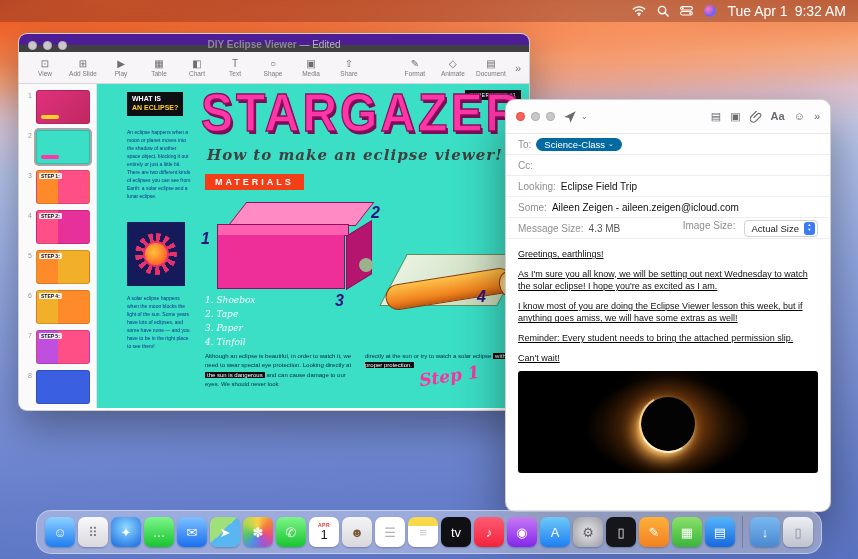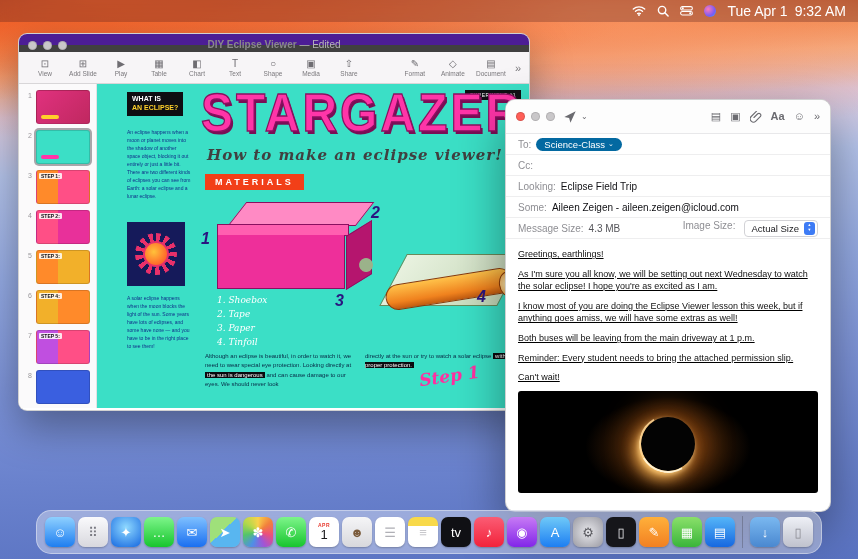--- a/index.html
+++ b/index.html
@@ -102,21 +102,21 @@
     border-radius:50%; transform:rotate(-15deg); box-shadow:inset 0 0 0 1px #4a5a3a; }
   .foil-sheet { position:absolute; left:296px; top:170px; width:118px; height:52px;
     background:linear-gradient(110deg,#e9f2e0,#c5d8b8); transform:skewX(-28deg); border:1.5px solid #6a8a5a; }
   .foil-roll { position:absolute; left:288px; top:192px; width:128px; height:26px; border-radius:13px;
     background:linear-gradient(180deg,#ffc24a,#f0821e 70%,#c05a10); transform:rotate(-9deg); border:1.5px solid #8a3a08; }
   .foil-cap { position:absolute; left:402px; top:187px; width:20px; height:26px; border-radius:50%;
     background:radial-gradient(circle,#ffe0a0 30%,#f0a03a); border:1.5px solid #8a3a08; transform:rotate(-9deg); }
   .slide-num { position:absolute; font-weight:700; font-style:italic; font-size:16px; color:#2a1580; }
   .n1{left:104px;top:146px} .n2{left:274px;top:120px} .n3{left:238px;top:208px} .n4{left:380px;top:204px}
   .mat-list { position:absolute; left:108px; top:210px; font-family:"DejaVu Serif", serif;
-    font-style:italic; font-size:9px; line-height:1.55; color:#fff;margin-left:12px; }
+    font-style:italic; font-size:9px; line-height:1.55; color:#fff; }
   .safety { position:absolute; top:268px; width:152px; font-size:6px; line-height:1.55; color:#072a46; }
   .safety.left { left:108px; } .safety.right { left:268px; width:150px; }
   .hl { background:#0a0a0e; color:#fff; padding:0 2px; }
   .step1 { position:absolute; left:322px; top:282px; font-family:"DejaVu Serif", serif;
     font-style:italic; font-weight:700; font-size:17px; color:#ff2fa0; transform:rotate(-8deg); }
 
   
   .mail { left:505px; top:99px; width:326px; height:413px; border-radius:10px; z-index:20;
     box-shadow:0 20px 50px rgba(0,0,0,.4); }
   .m-toolbar { height:34px; display:flex; align-items:center; padding:0 10px; gap:8px;
@@ -452,21 +452,20 @@
           </span>
         </span>
       </span>
     </div>
 
     <div class="mbody">
 
     <p>Greetings, earthlings!</p>
         <p>As I'm sure you all know, we will be setting out next Wednesday to watch the solar eclipse! I hope you're as excited as I am.</p>
         <p>I know most of you are doing the Eclipse Viewer lesson this week, but if anything goes amiss, we will have some extras as well!</p>
-        <p>Both buses will be leaving from the main driveway at 1 p.m.</p>
         <p>Reminder: Every student needs to bring the attached permission slip.</p>
         <p>Can't wait!</p>
       </div>
 
     <div class="attachment">
       <div class="e-glow"></div>
       <div class="e-moon"></div>
     </div>
   </div>
 

